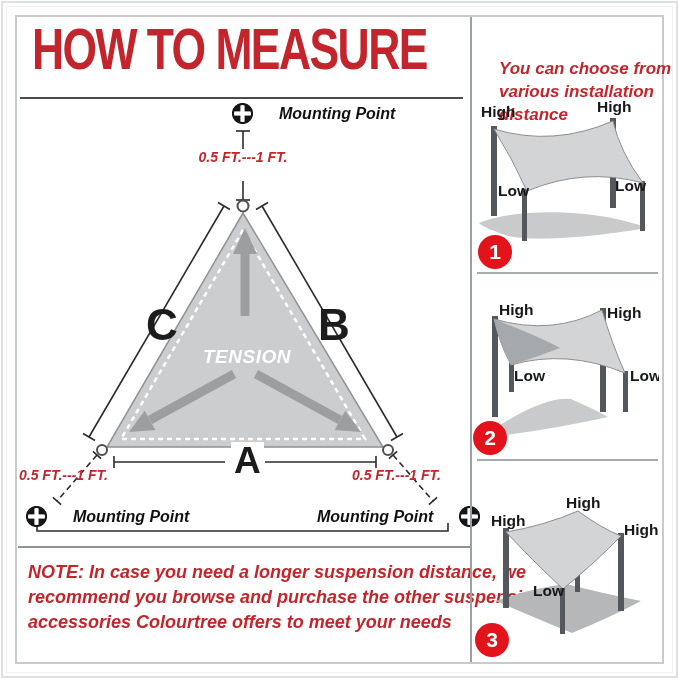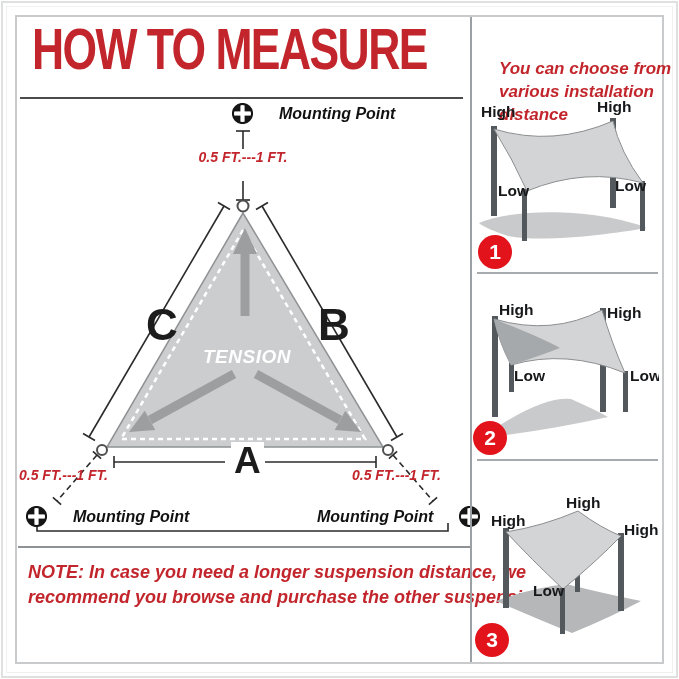--- a/index.html
+++ b/index.html
@@ -139,20 +139,21 @@
       <rect x="8.4" y="2" width="4.2" height="17" fill="#fff"></rect>
       <circle cx="10.5" cy="10.5" r="9.6" fill="none" stroke="#161616" stroke-width="2"></circle>
     </svg>
   </div>
 
   <div class="abs" style="left:18px;top:546px;width:452px;height:2px;background:#8f9294;"></div>
 
   <div class="abs note red" style="left:28px;top:560px;">
     <div>NOTE: In case you need a longer suspension distance, we</div>
     <div>recommend you browse and purchase the other suspension</div>
+    <div>accessories Colourtree offers to meet your needs</div>
   </div>
 
   <div class="abs vdiv" style="left:470px;top:17px;height:645px;"></div>
 
   <div class="abs heading red" style="left:499px;top:29px;">
     <div>You can choose from</div>
     <div>various installation</div>
     <div>distance</div>
   </div>
 

